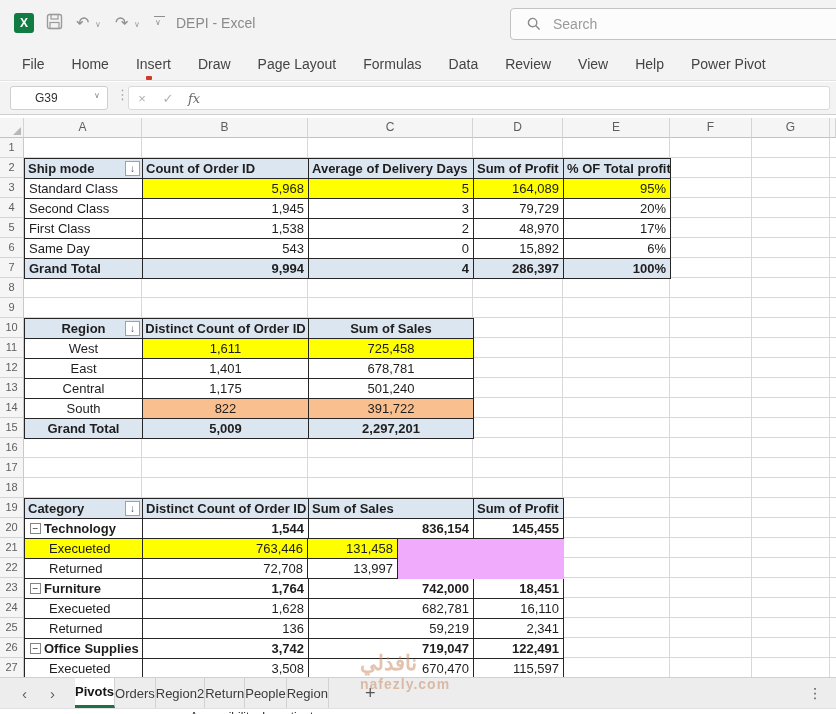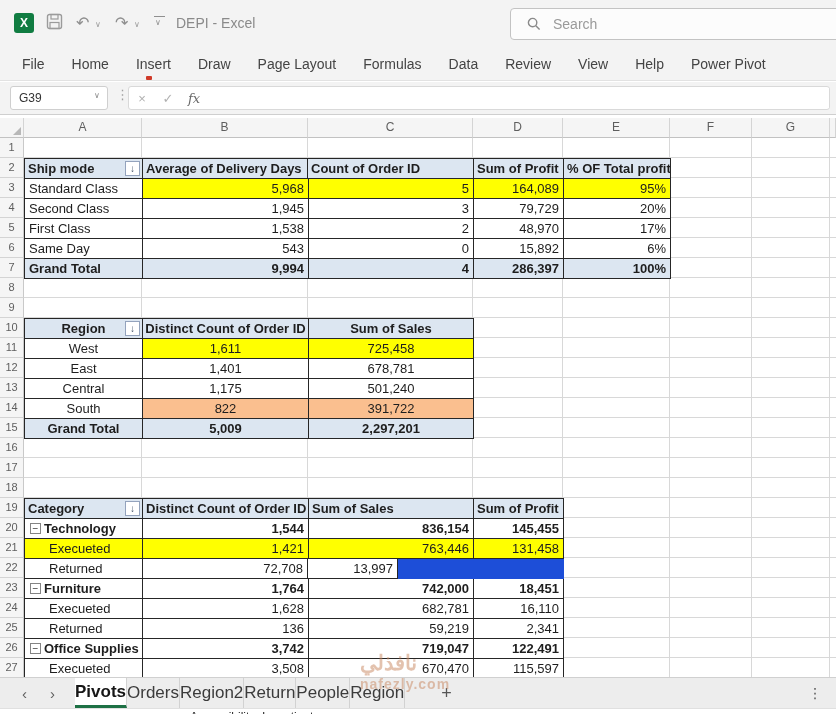--- a/index.html
+++ b/index.html
@@ -27,21 +27,21 @@
   .ribbon { position:absolute; left:0; top:48px; width:836px; height:33px; background:#f3f3f3;
             border-bottom:1px solid #e2e2e2; display:flex; align-items:center; gap:27px; padding-left:22px; }
   .rtab { font-size:14px; color:#444; white-space:nowrap; }
   .reddot { position:absolute; left:146px; top:76px; width:6px; height:4px; background:#cf3a28; border-radius:1px; }
 
   
   .fbar { position:absolute; left:0; top:82px; width:836px; height:33px; background:#f3f3f3;
           border-bottom:1px solid #cfcfcf; }
   .namebox { position:absolute; left:10px; top:4px; width:98px; height:24px; background:#fff;
              border:1px solid #cfcfcf; border-radius:3px; font-size:12px; color:#333;
-             line-height:22px; padding-left:8px; }
+             line-height:22px; padding-left:24px; }
   .fdots { position:absolute; left:116px; top:5px; font-size:13px; color:#a0a0a0; }
   .fgroup { position:absolute; left:128px; top:4px; width:702px; height:24px; background:#fff;
             border:1px solid #d9d9d9; border-radius:3px; display:flex; align-items:center; }
   .fico { width:26px; text-align:center; color:#b0b0b0; font-size:13px; }
   .fx { color:#6a6a6a; font-style:italic; font-family:"DejaVu Serif",serif; font-size:13px; }
   .finput { flex:1; border:none; outline:none; height:20px; margin-left:10px; font-size:12px;
             font-family:"Liberation Sans",sans-serif; }
 
   
   .sheet { position:absolute; left:0; top:118px; width:836px; height:559px; background:#fff; overflow:hidden; }
@@ -53,21 +53,21 @@
   .tri { position:absolute; right:2px; bottom:2px; width:0; height:0;
          border-left:8px solid transparent; border-bottom:8px solid #b8b8b8; }
   .rowhdrs { position:absolute; left:0; top:20px; width:24px; }
   .rn { width:24px; height:20px; background:#f5f5f5; border-right:1px solid #c9c9c9;
         border-bottom:1px solid #d4d4d4; color:#5e5e5e; font-size:11px; text-align:center; line-height:19px; }
   .gridbg { position:absolute; left:24px; top:20px; right:0; bottom:0;
             background-image:repeating-linear-gradient(to bottom, transparent 0 19px, #d8d8d8 19px 20px); }
   .vl { position:absolute; top:20px; bottom:0; width:1px; background:#d8d8d8; }
 
   
-  .tbl { position:absolute; border-top:1px solid #262626; border-left:1px solid #262626; background:#1d4ed8; z-index:2; }
+  .tbl { position:absolute; border-top:1px solid #262626; border-left:1px solid #262626; background:#f0abfc; z-index:2; }
   .row { display:flex; }
   .cell { border-right:1px solid #262626; border-bottom:1px solid #262626; height:20px;
           line-height:19px; font-size:13px; overflow:hidden; white-space:nowrap; background:#fff; }
   .w-a{width:118px} .w-b{width:166px} .w-c{width:165px} .w-d{width:90px} .w-e{width:107px}
   .th { background:#DCE6F1; font-weight:bold; padding-left:3px; position:relative; }
   .lbl { padding-left:4px; }
   .num { text-align:right; padding-right:4px; }
   .ctr { text-align:center; padding:0; }
   .yellow { background:#FFFF00; }
   .peach { background:#FABF8F; }
@@ -78,21 +78,21 @@
              border:1px solid #94a3bd; color:#44546a; font-size:10px; line-height:13px;
              text-align:center; font-weight:normal; }
   .clps { display:inline-block; width:11px; height:11px; border:1px solid #848484; background:#fff;
           color:#333; font-size:10px; line-height:9px; text-align:center; margin:0 3px 0 1px;
           vertical-align:1px; font-weight:normal; }
 
   
   .tabbar { position:absolute; left:0; top:677px; width:836px; height:31px; background:#ededed;
             border-top:1px solid #d0d0d0; display:flex; align-items:stretch; }
   .navs { display:flex; align-items:center; gap:23px; padding:0 20px 0 22px; color:#5f5f5f; font-size:15px; }
-  .tab { display:flex; align-items:center; padding:0 0; font-size:17px; color:#3b3b3b;
+  .tab { display:flex; align-items:center; padding:0 0; font-size:13px; color:#3b3b3b;
          border-right:1px solid #d2d2d2; }
   .tab:last-of-type { border-right:1px solid #d2d2d2; }
   .tab.active { background:#fff; font-weight:bold; color:#161616; border-right:none;
                 border-bottom:3px solid #1E7145; border-right:1px solid #d2d2d2;}
   .addsheet { display:flex; align-items:center; margin-left:36px; font-size:18px; color:#555; }
   .moretabs { display:flex; align-items:center; margin-left:auto; margin-right:14px; font-size:14px; color:#555; }
 
   
   .status { position:absolute; left:0; top:708px; width:836px; height:6px; background:#fff;
             border-top:1px solid #e0e0e0; overflow:hidden; }
@@ -208,22 +208,22 @@
     <div class="vl" style="left:307px"></div>
     <div class="vl" style="left:472px"></div>
     <div class="vl" style="left:562px"></div>
     <div class="vl" style="left:669px"></div>
     <div class="vl" style="left:751px"></div>
     <div class="vl" style="left:829px"></div>
 
     <div class="tbl" style="left:24px; top:40px;">
       <div class="row">
         <div class="cell w-a th"><span>Ship mode</span><span class="sortbox">↓</span></div>
+        <div class="cell w-b th">Count of Order ID</div>
         <div class="cell w-c th">Average of Delivery Days</div>
-        <div class="cell w-b th">Count of Order ID</div>
         <div class="cell w-d th">Sum of Profit</div>
         <div class="cell w-e th">% OF Total profit</div>
       </div>
       <div class="row">
         <div class="cell w-a lbl">Standard Class</div>
         <div class="cell w-b num yellow">5,968</div>
         <div class="cell w-c num yellow">5</div>
         <div class="cell w-d num yellow">164,089</div>
         <div class="cell w-e num yellow">95%</div>
       </div>
@@ -298,21 +298,20 @@
         <div class="cell w-d th">Sum of Profit</div>
       </div>
       <div class="row">
         <div class="cell w-a lbl b"><span class="clps">−</span><span>Technology</span></div>
         <div class="cell w-b num b">1,544</div>
         <div class="cell w-c num b">836,154</div>
         <div class="cell w-d num b">145,455</div>
       </div>
       <div class="row">
         <div class="cell w-a ind yellow">Execueted</div>
-        <div class="cell w-b num yellow">1,421</div>
         <div class="cell w-c num yellow">763,446</div>
         <div class="cell w-d num yellow">131,458</div>
       </div>
       <div class="row">
         <div class="cell w-a ind">Returned</div>
         <div class="cell w-c num">72,708</div>
         <div class="cell w-d num">13,997</div>
       </div>
       <div class="row">
         <div class="cell w-a lbl b"><span class="clps">−</span><span>Furniture</span></div>

